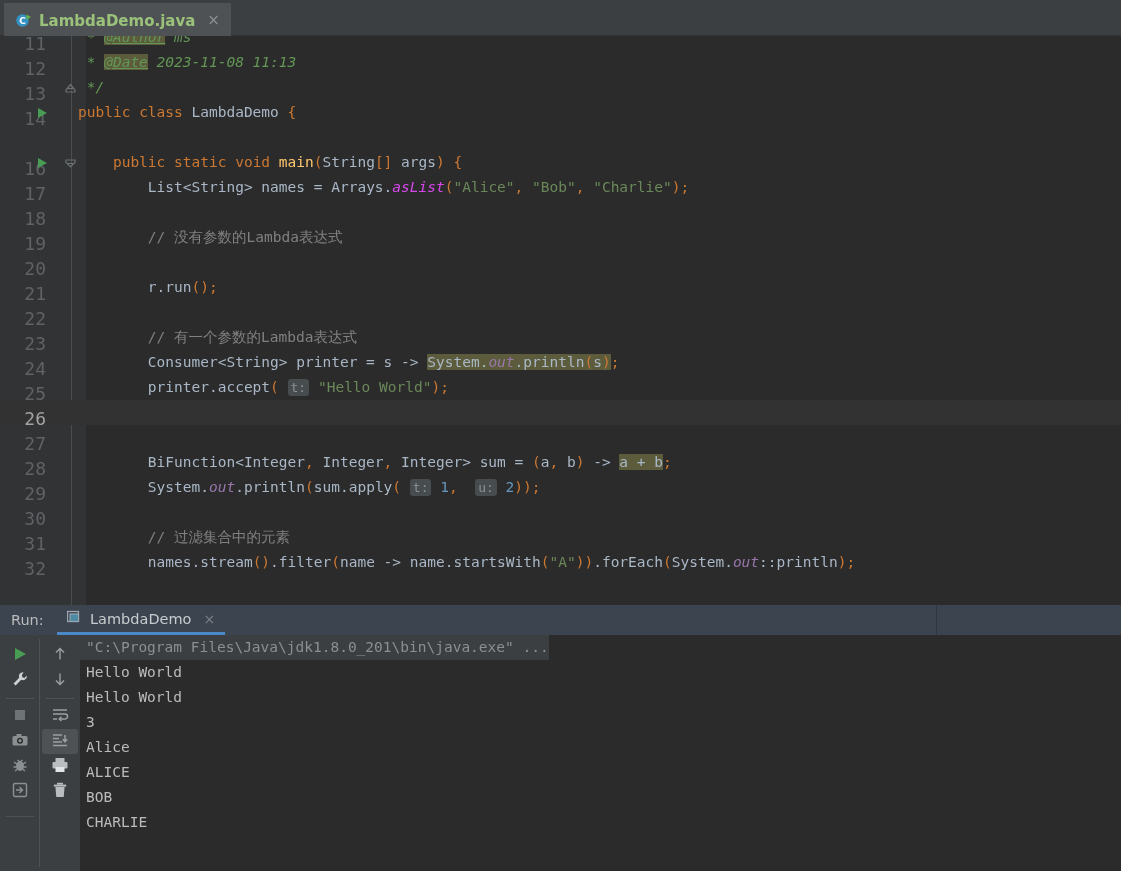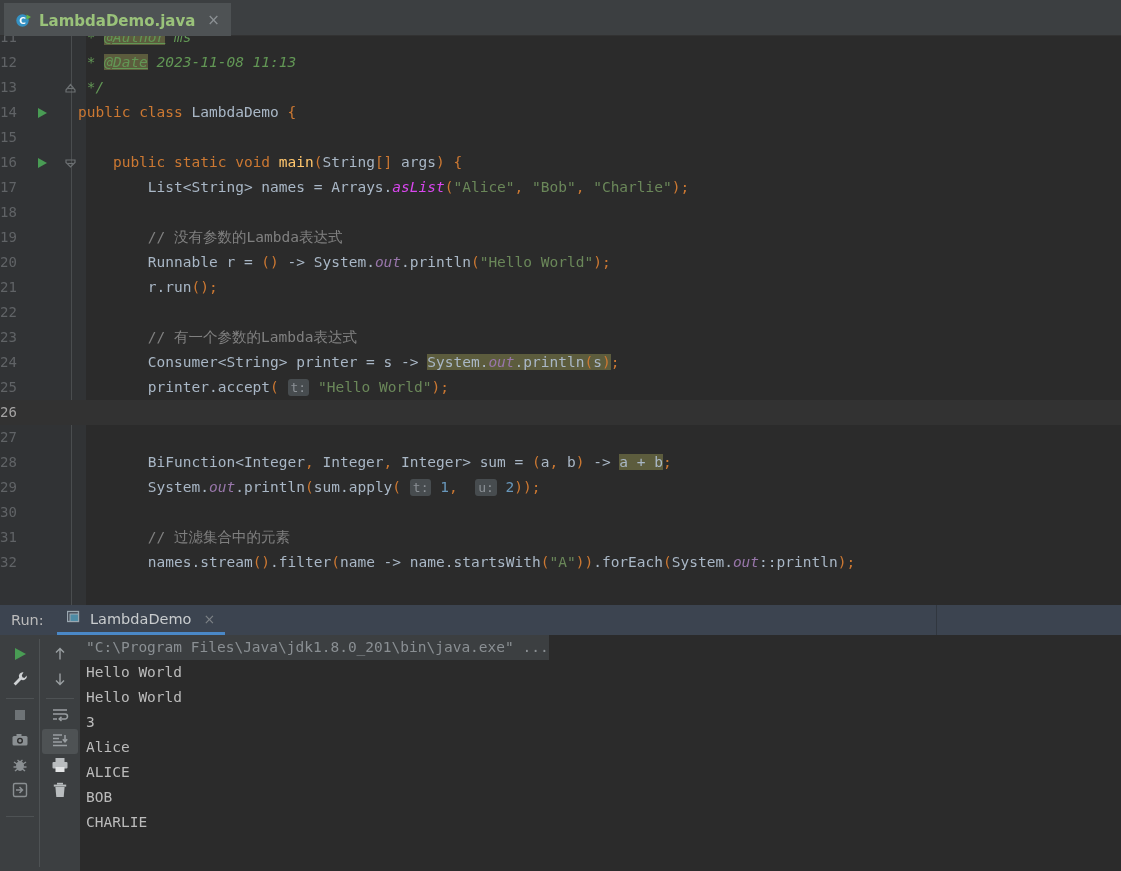--- a/index.html
+++ b/index.html
@@ -53,23 +53,23 @@
     background: #4a4d4f;
   }
   #code {
     position: absolute; left: 0; top: 0; width: 1121px; height: 100%;
     font-family: "DejaVu Sans Mono", monospace;
     font-size: 14.5px;
   }
   .crow { position: absolute; left: 0; width: 1121px; height: 25px; }
   .crow.caret { background: #323232; }
   .lnum {
-    position: absolute; right: 1075px; width: 46px; top: 0; height: 25px;
-    line-height: 25px; 
-    font-family: "DejaVu Sans Mono", monospace; font-size: 14px;
+    position: absolute; right: 1075px; width: 46px; top: 6px; height: 25px;
+    line-height: 25px; text-align: right;
+    font-family: "DejaVu Sans Mono", monospace; font-size: 18px;
     color: #606366;
   }
   .crow.caret .lnum { color: #a4a3a3; }
   .ctext {
     position: absolute; left: 78px; top: 0; height: 25px; line-height: 25px;
     white-space: pre; color: #a9b7c6;
   }
   
   .kw   { color: #cc7832; }
   .str  { color: #6a8759; }
@@ -191,24 +191,20 @@
             <path d="M2 9 L6.5 3.5 L11 9 L11 11 L2 11 Z" fill="none" stroke="#6c7072" stroke-width="1.2"></path>
             <line x1="3.5" y1="7.5" x2="9.5" y2="7.5" stroke="#6c7072" stroke-width="1.2"></line>
           </svg></div>
         <div class="ctext"><span class="doc"> */</span></div>
       </div>
       <div class="crow" style="top: 64px;">
         <div class="lnum">14</div>
         <div class="runtri"></div>
         <div class="ctext"><span class="kw">public</span> <span class="kw">class</span> <span class="ident">LambdaDemo</span> <span class="kw">{</span></div>
       </div>
-      <div class="crow" style="top: 89px;">
-        <div class="lnum">15</div>
-        <div class="ctext"></div>
-      </div>
       <div class="crow" style="top: 114px;">
         <div class="lnum">16</div>
         <div class="runtri"></div>
         <div class="foldm"><svg width="13" height="13" viewBox="0 0 13 13">
             <path d="M2 4 L11 4 L11 6.5 L6.5 11 L2 6.5 Z" fill="none" stroke="#6c7072" stroke-width="1.2"></path>
             <line x1="3.5" y1="7.5" x2="9.5" y2="7.5" stroke="#6c7072" stroke-width="1.2"></line>
           </svg></div>
         <div class="ctext">    <span class="kw">public</span> <span class="kw">static</span> <span class="kw">void</span> <span class="mth">main</span><span class="kw">(</span><span class="ident">String</span><span class="kw">[</span><span class="kw">]</span> <span class="ident">args</span><span class="kw">)</span> <span class="kw">{</span></div>
       </div>
       <div class="crow" style="top: 139px;">
@@ -218,21 +214,20 @@
       <div class="crow" style="top: 164px;">
         <div class="lnum">18</div>
         <div class="ctext"></div>
       </div>
       <div class="crow" style="top: 189px;">
         <div class="lnum">19</div>
         <div class="ctext"><span class="cmt">        // 没有参数的Lambda表达式</span></div>
       </div>
       <div class="crow" style="top: 214px;">
         <div class="lnum">20</div>
-        <div class="ctext">        <span class="ident">Runnable</span> <span class="ident">r</span> = <span class="kw">(</span><span class="kw">)</span> -&gt; <span class="ident">System</span>.<span class="stat">out</span>.<span class="ident">println</span><span class="kw">(</span><span class="str">"Hello World"</span><span class="kw">)</span><span class="kw">;</span></div>
       </div>
       <div class="crow" style="top: 239px;">
         <div class="lnum">21</div>
         <div class="ctext">        <span class="ident">r</span>.<span class="ident">run</span><span class="kw">(</span><span class="kw">)</span><span class="kw">;</span></div>
       </div>
       <div class="crow" style="top: 264px;">
         <div class="lnum">22</div>
         <div class="ctext"></div>
       </div>
       <div class="crow" style="top: 289px;">

